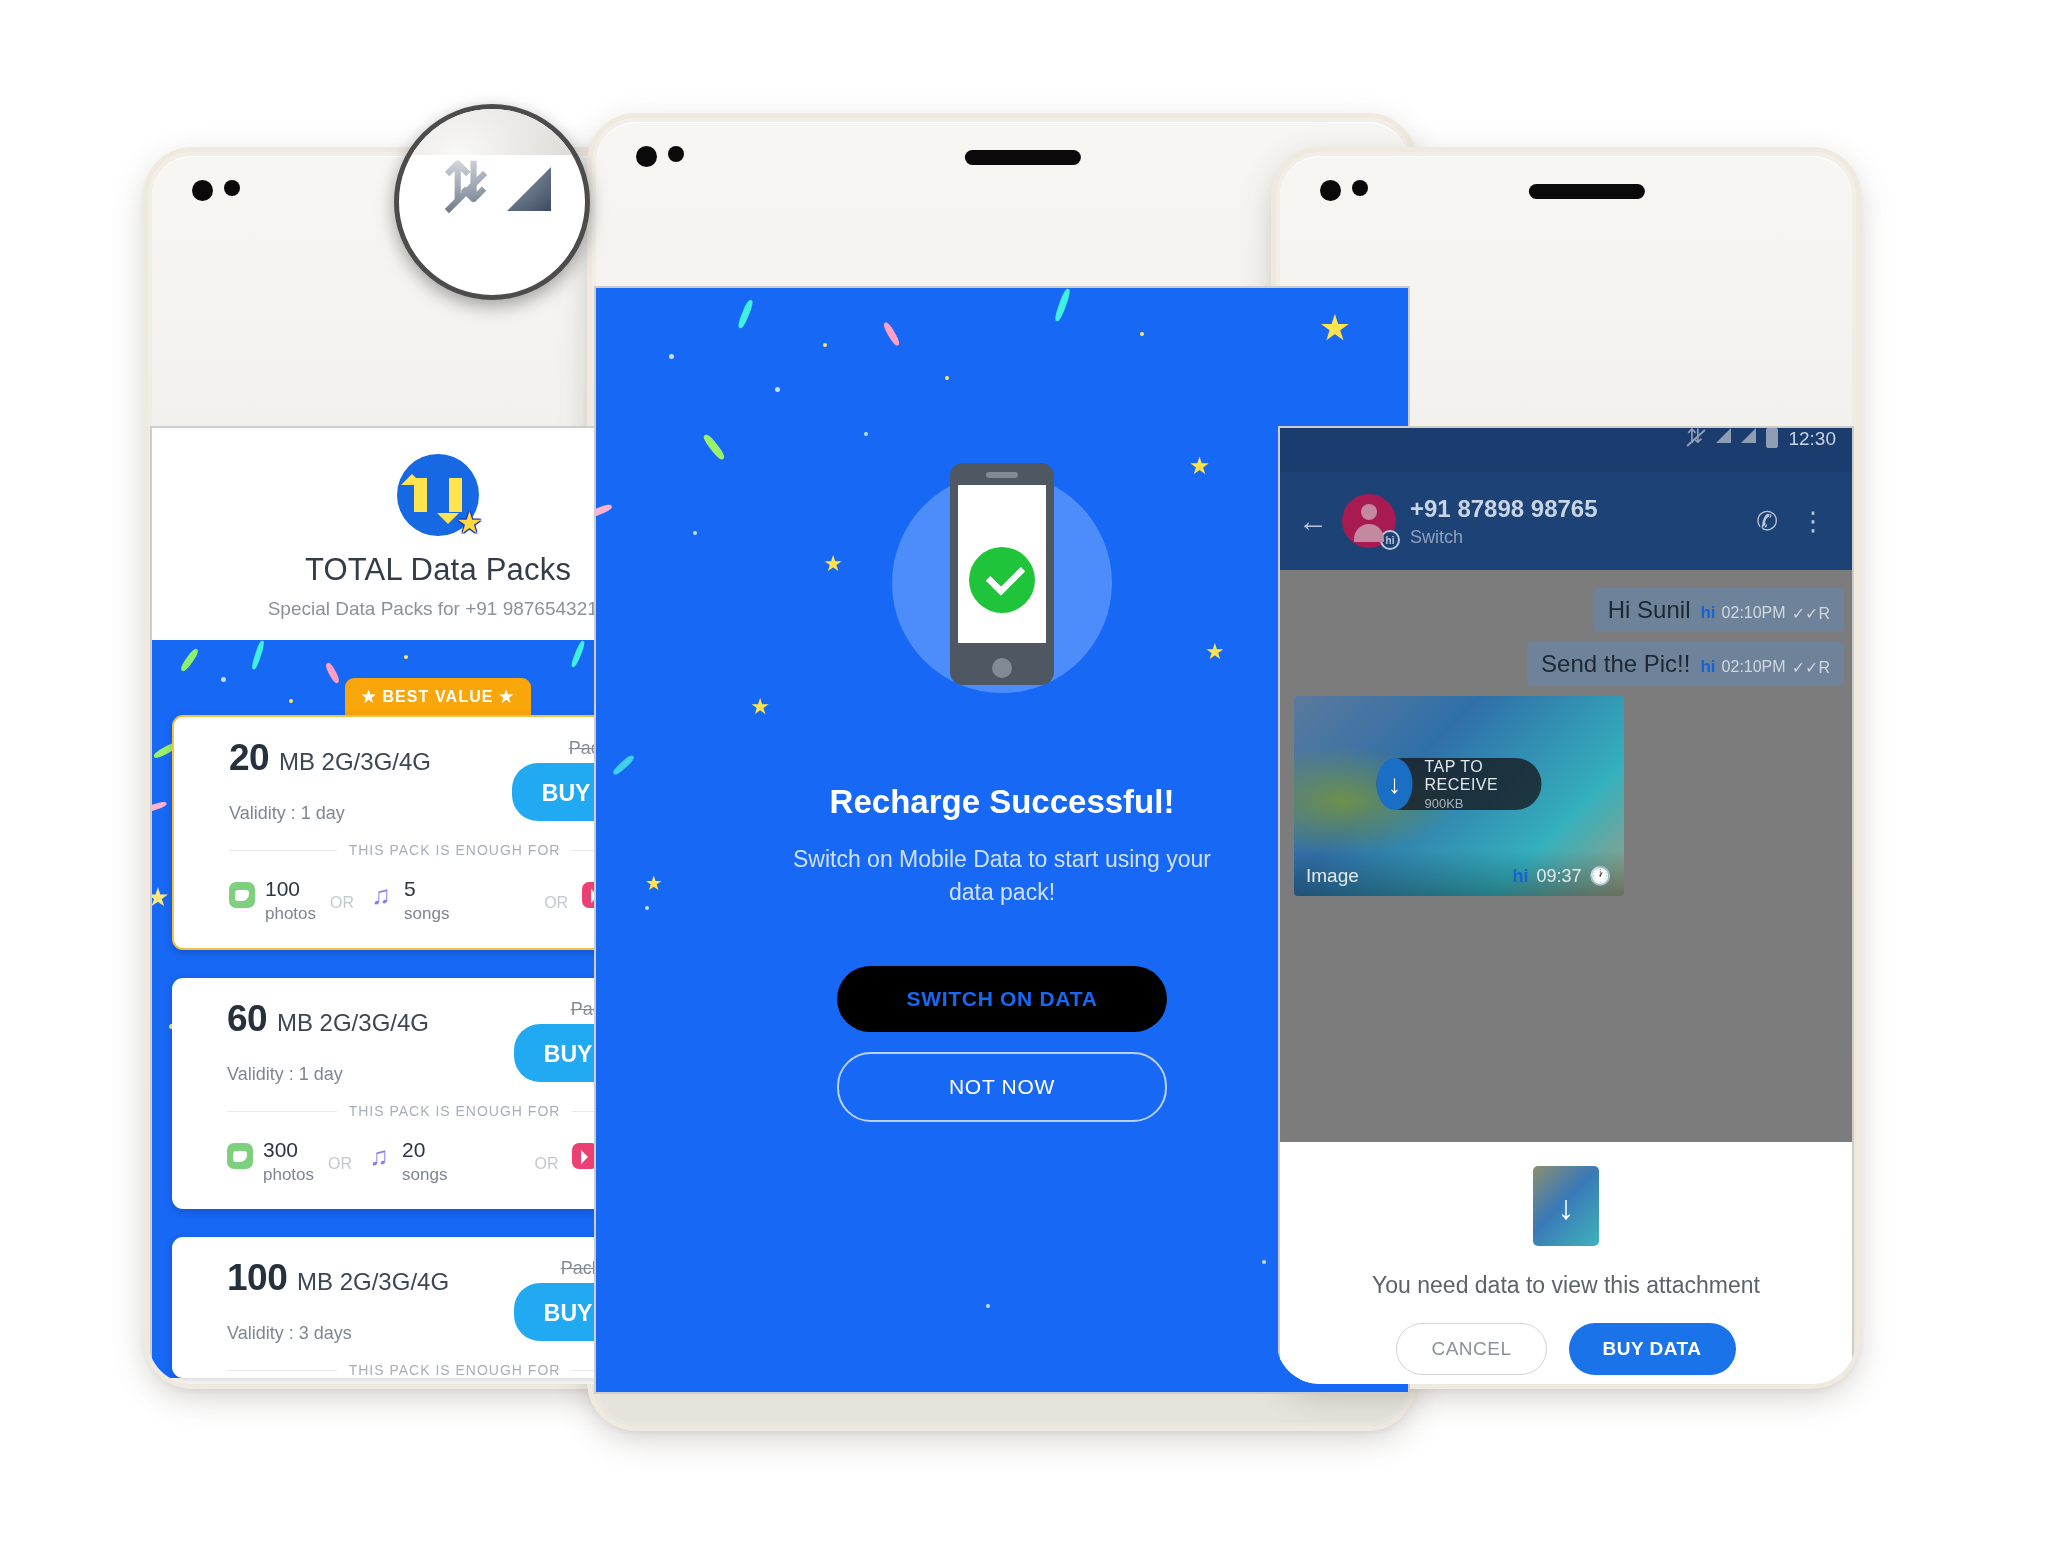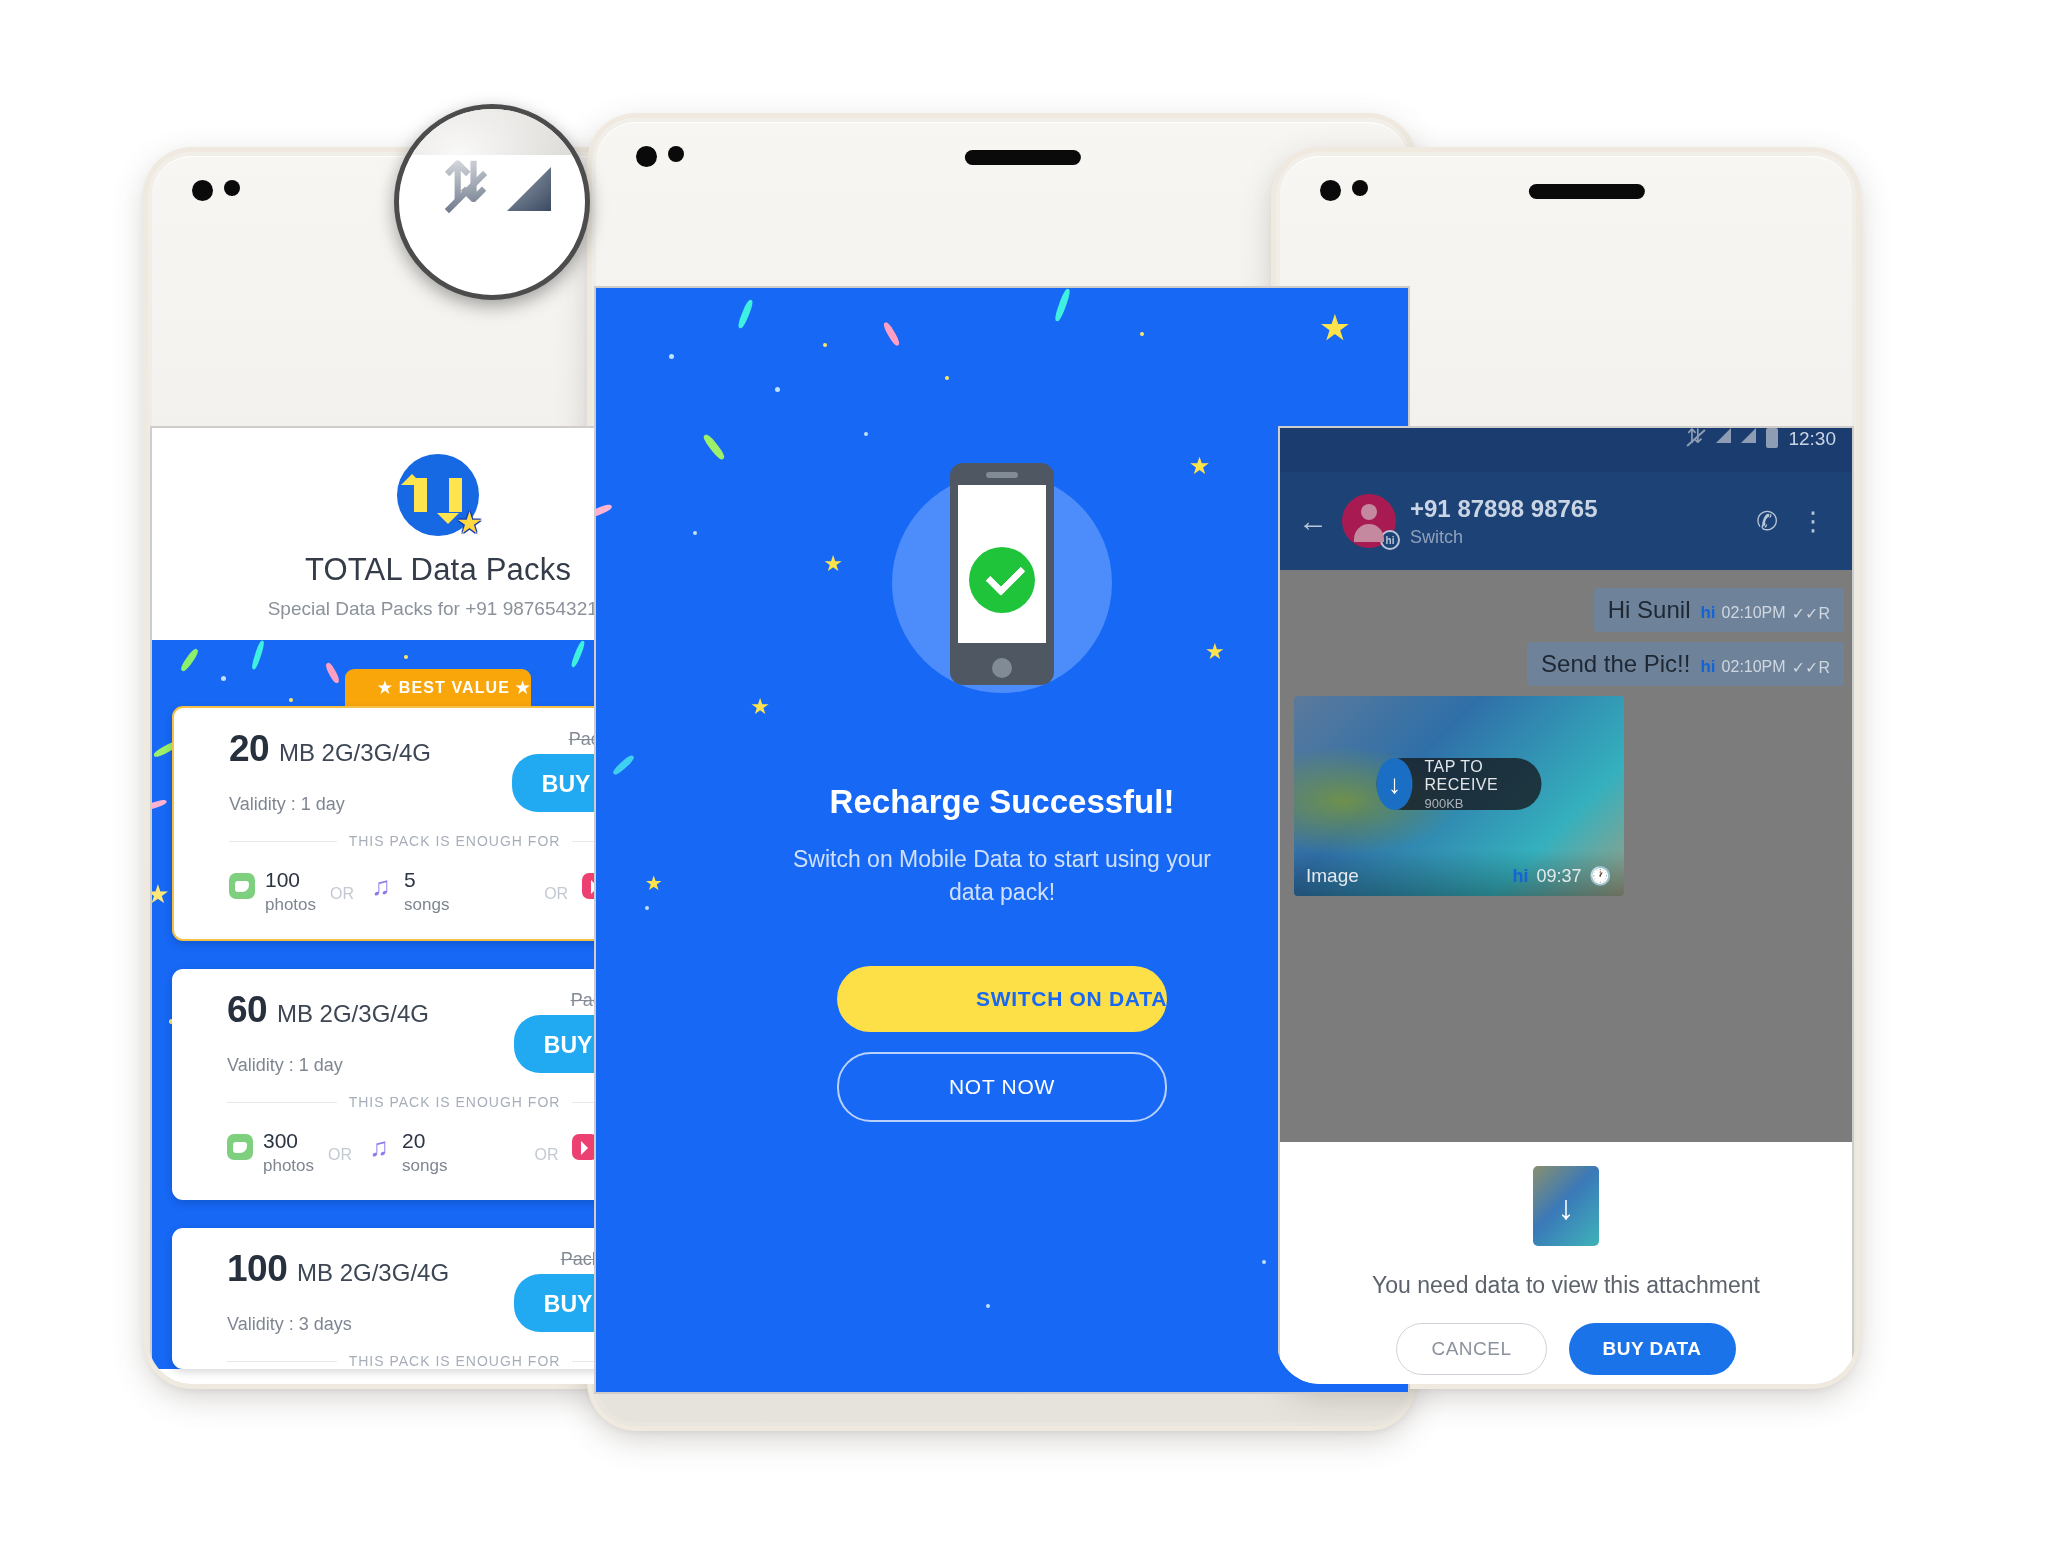--- a/index.html
+++ b/index.html
@@ -69,23 +69,23 @@
   .dp-body {
     position:relative; background:#1668f5; padding:22px 20px 0; min-height:640px;
   }
   .confetti { position:absolute; inset:0; overflow:hidden; pointer-events:none; }
   .cf { position:absolute; border-radius:50%; }
   .cf.streak { border-radius:40%; }
   .cf.star { width:0;height:0;background:none;
     font-size:34px; color:#ffdd3c; line-height:1; }
 
   .best-tag {
-    position:relative; z-index:2; width:186px; margin:7px auto -2px;
+    position:relative; z-index:2; width:186px; margin:16px auto -2px;
     background:#f9a60b; color:#fff; font-size:16px; font-weight:bold;
-    letter-spacing:1.1px; text-align:right; padding:9px 0 11px;
+    letter-spacing:1.1px; text-align:center; padding:9px 0 11px;
     border-radius:9px 9px 0 0;
   }
   .pack-card {
     position:relative; z-index:2; background:#fff; border-radius:11px;
     margin-bottom:28px; overflow:hidden;
     box-shadow:0 3px 9px rgba(0,0,0,.16);
     padding-left:33px;
   }
   .pack-card.highlight { border:2px solid #f6c045; }
   .pack-top { padding:20px 22px 18px; position:relative; min-height:118px; }
@@ -153,21 +153,21 @@
   }
   .rs-title { text-align:center; color:#fff; font-size:33px; font-weight:bold; margin-top:80px; }
   .rs-sub { text-align:center; color:#cfe0fd; font-size:23px; line-height:1.45;
             margin:22px auto 0; width:460px; }
   .rs-btns { margin-top:56px; text-align:center; }
   .rs-btn {
     display:block; width:330px; margin:0 auto 20px; padding:21px 0;
     border-radius:34px; font-size:21px; font-family:inherit; cursor:pointer;
     letter-spacing:.7px; font-weight:bold;
   }
-  .rs-btn.primary { background:#fde047; color:#1668f5; border:0;text-align:right; }
+  .rs-btn.primary { background:#000000; color:#1668f5; border:0; }
   .rs-btn.ghost { background:transparent; color:#fff; border:2px solid #b9d1fc; font-weight:400; }
 
   
   #phone3 { left:1276px; top:152px; width:580px; height:1232px; }
   #screen3 { top:276px; height:976px; background:#fff; }
   .ch-status {
     background:#1b3c6e; height:44px; display:flex; 
     justify-content:flex-end; gap:10px; padding-right:16px; color:#c9d4e4; font-size:19px;
   }
   .ch-status .tri { width:0;height:0; border-left:15px solid transparent;

